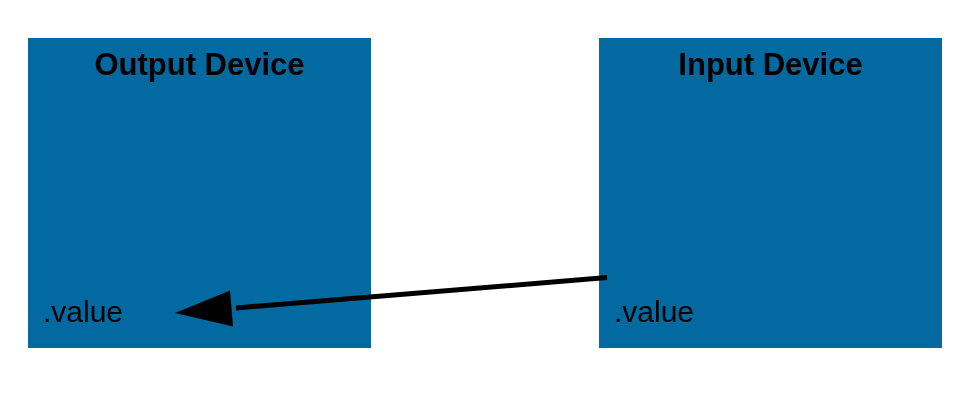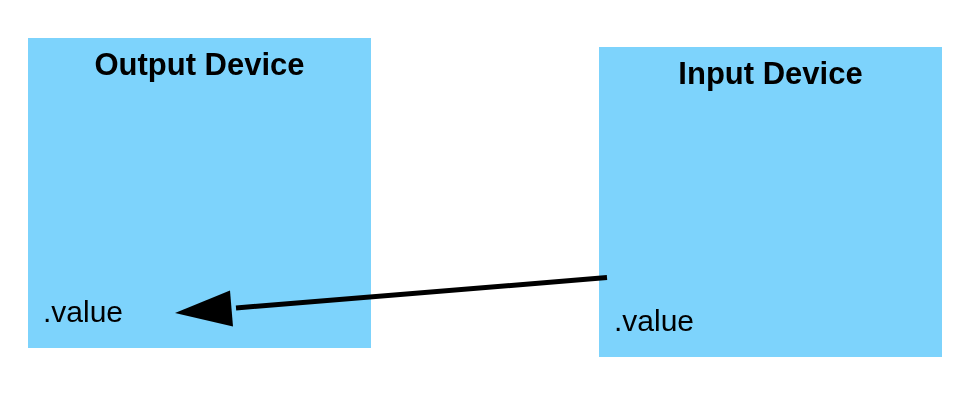--- a/index.html
+++ b/index.html
@@ -13,25 +13,25 @@
     width: 974px;
     height: 406px;
     background: #ffffff;
     overflow: hidden;
   }
   .device-box {
     position: absolute;
     top: 38px;
     width: 343px;
     height: 310px;
-    background: #7dd3fc;
+    background: #0369a1;
     color: #000000;
   }
   .device-box.output { left: 28px; }
-  .device-box.input  { left: 599px; margin-top: 9px; }
+  .device-box.input  { left: 599px; }
   .device-title {
     margin-top: 9px;
     text-align: center;
     font-size: 31px;
     font-weight: bold;
     line-height: 36px;
     color: #000000;
   }
   .device-props {
     position: absolute;

